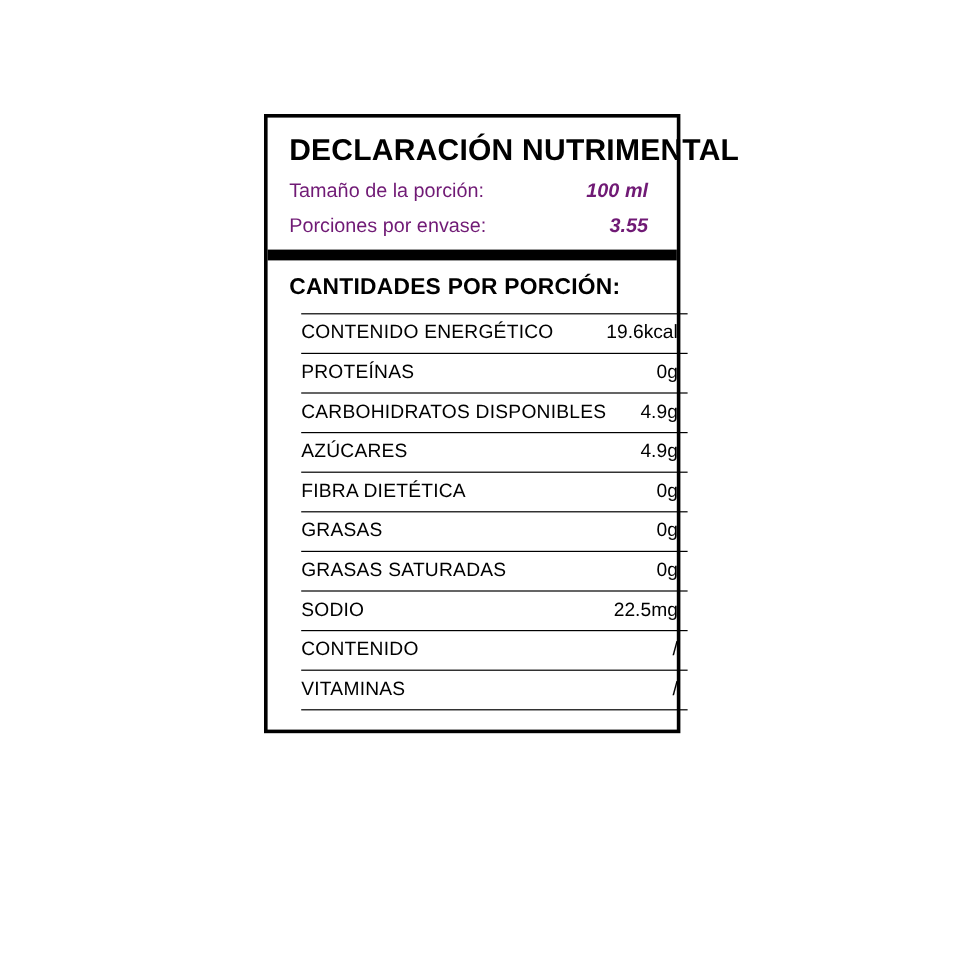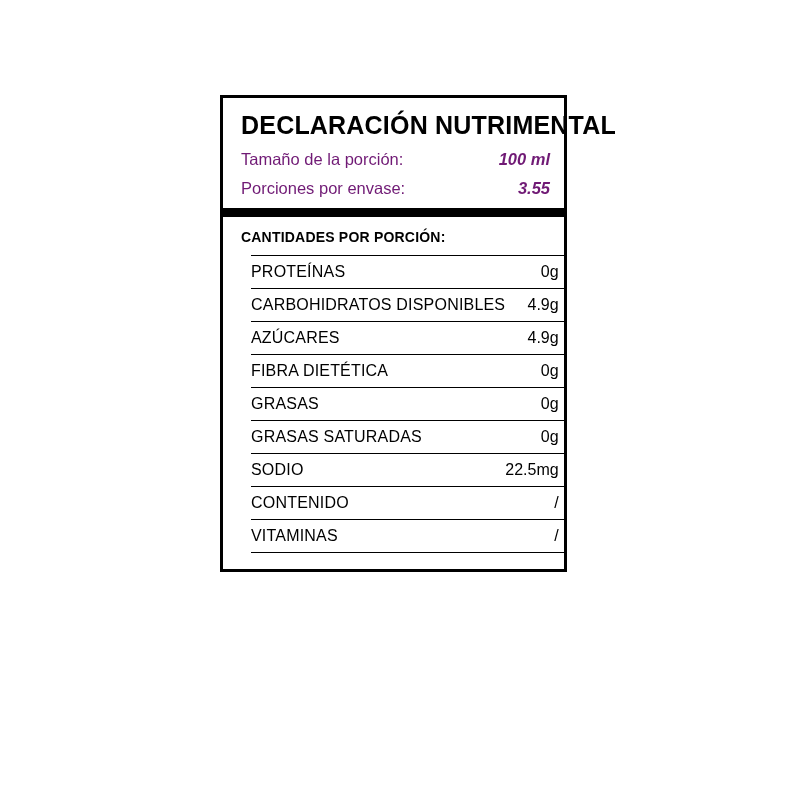--- a/index.html
+++ b/index.html
@@ -16,21 +16,21 @@
     left: 220px;
     top: 95px;
     width: 347px;
     box-sizing: border-box;
     border: 3px solid #000000;
     background: #ffffff;
   }
 
   
   .header-block {
-    padding: 14px 8px 10px 18px;
+    padding: 14px 18px 10px 18px;
   }
 
   .label-title {
     font-size: 25px;
     font-weight: bold;
     letter-spacing: 0.2px;
     color: #000;
     line-height: 1.1;
     white-space: nowrap;
   }
@@ -59,21 +59,21 @@
     background: #000000;
     width: 100%;
   }
 
   
   .amounts-block {
     padding: 12px 18px 16px 18px;
   }
 
   .amounts-heading {
-    font-size: 14px;
+    font-size: 19px;
     font-weight: bold;
     color: #000;
     letter-spacing: 0.2px;
     margin-bottom: 10px;
     white-space: nowrap;
   }
 
   .nutrient-table {
     width: 100%;
     border-collapse: collapse;
@@ -131,20 +131,24 @@
   </div>
 
   <div class="thick-divider"></div>
 
   <div class="amounts-block">
     <div class="amounts-heading">CANTIDADES POR PORCIÓN:</div>
 
     <table class="nutrient-table">
       <tbody>
         <tr>
+          <td class="name">CONTENIDO ENERGÉTICO</td>
+          <td class="value">19.6kcal</td>
+        </tr>
+        <tr>
           <td class="name">PROTEÍNAS</td>
           <td class="value">0g</td>
         </tr>
         <tr>
           <td class="name">CARBOHIDRATOS DISPONIBLES</td>
           <td class="value">4.9g</td>
         </tr>
         <tr>
           <td class="name">AZÚCARES</td>
           <td class="value">4.9g</td>

